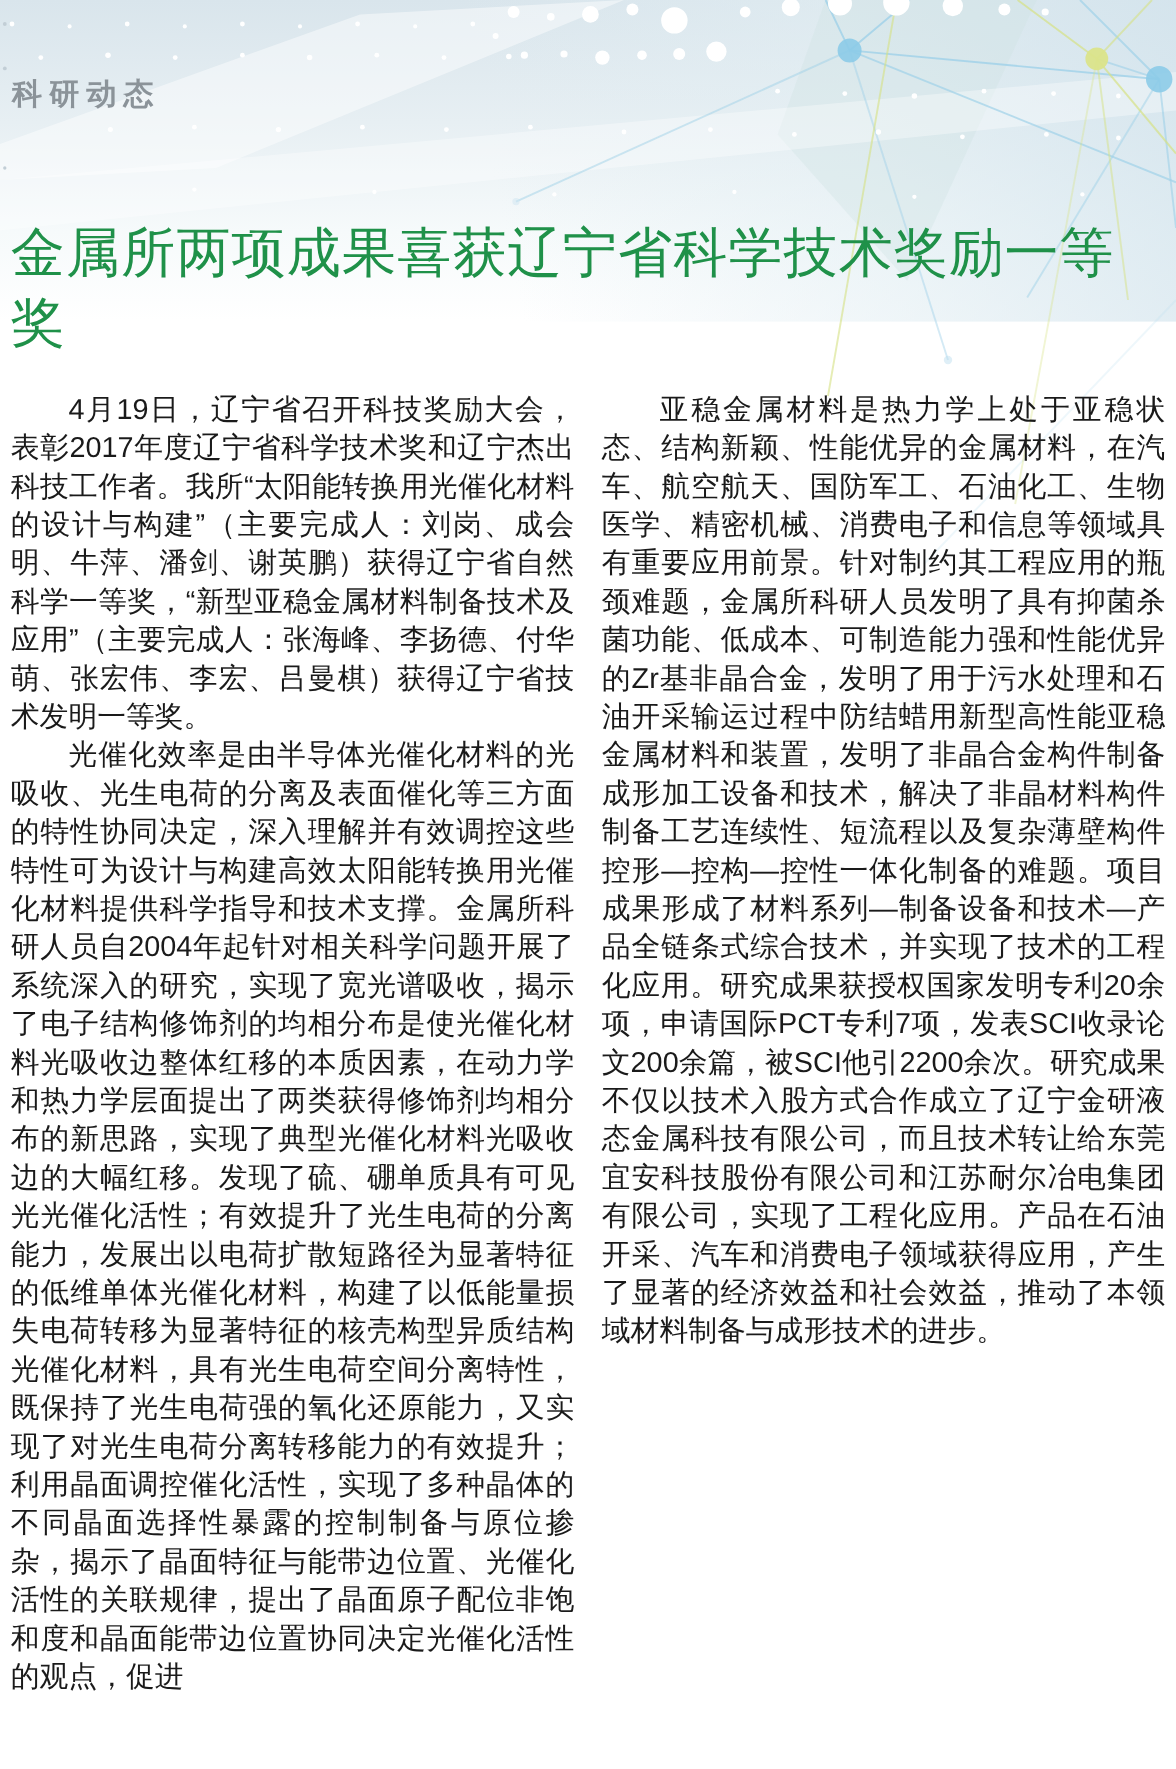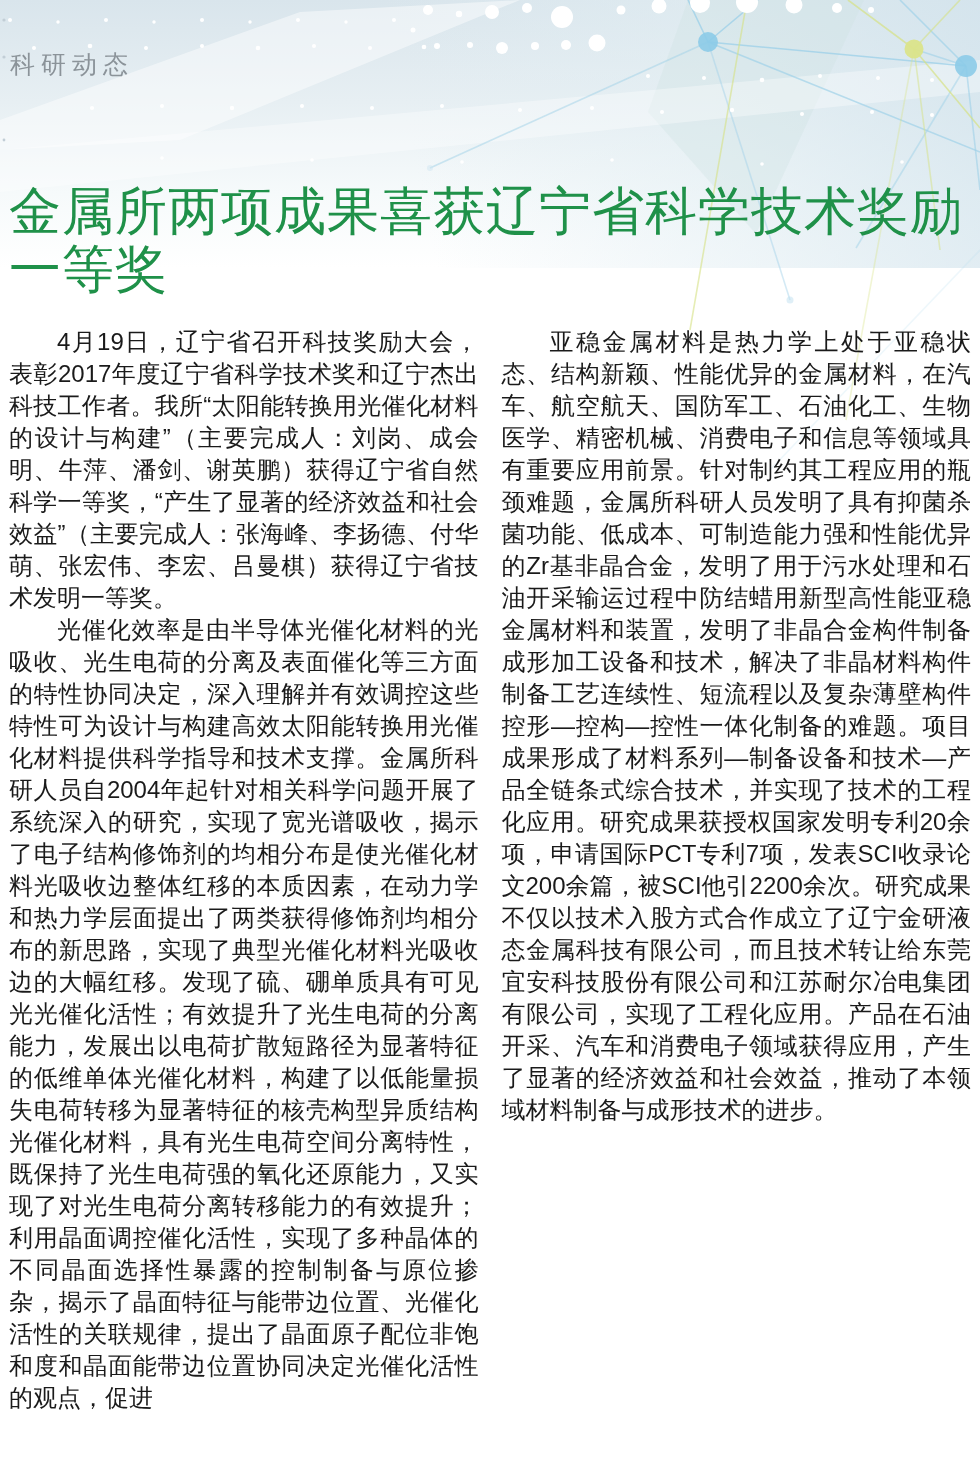--- a/index.html
+++ b/index.html
@@ -12,29 +12,30 @@
   }
   
   .header-bg{
     position:absolute;top:0;left:0;width:980px;height:268px;
     background:
       linear-gradient(78deg, rgba(255,255,255,0) 42%, rgba(226,238,243,.55) 72%, rgba(211,228,237,.75) 100%),
       linear-gradient(180deg, #d9e5ec 0%, #e7eff3 38%, #f6fafb 72%, #ffffff 100%);
   }
   .deco{position:absolute;top:0;left:0;pointer-events:none;}
   .kicker{
-    position:absolute;left:10px;top:48px;
+    position:absolute;left:10px;top:62px;
     font-size:25px;letter-spacing:6px;
     color:#8b9399;
+    font-weight:bold;
   }
   
   .content{position:relative;padding:172px 9px 0 9px;}
   .headline{
     margin:10px 0 28px 0;
-    font-size:52px;line-height:58px;
+    font-size:45px;line-height:58px;
     font-weight:400;letter-spacing:1px;
     color:#1f9149;
   }
   .cols{display:flex;gap:23px;}
   .col{flex:1;text-align:justify;}
   .col p{
     margin:0;
     font-size:24px;line-height:32px;
     font-weight:500;
     color:#1a1a1a;
@@ -153,21 +154,21 @@
   </svg>
 
   <div class="kicker">科研动态</div>
 
   <div class="content">
 
     <section>
       <h1 class="headline">金属所两项成果喜获辽宁省科学技术奖励一等奖</h1>
       <div class="cols">
         <div class="col">
-          <p class="indent">4月19日，辽宁省召开科技奖励大会，表彰2017年度辽宁省科学技术奖和辽宁杰出科技工作者。我所“太阳能转换用光催化材料的设计与构建”（主要完成人：刘岗、成会明、牛萍、潘剑、谢英鹏）获得辽宁省自然科学一等奖，“产生了显著的经济效益和社会效益”（主要完成人：张海峰、李扬德、付华萌、张宏伟、李宏、吕曼棋）获得辽宁省技术发明一等奖。</p>
+          <p class="indent">4月19日，辽宁省召开科技奖励大会，表彰2017年度辽宁省科学技术奖和辽宁杰出科技工作者。我所“太阳能转换用光催化材料的设计与构建”（主要完成人：刘岗、成会明、牛萍、潘剑、谢英鹏）获得辽宁省自然科学一等奖，“新型亚稳金属材料制备技术及应用”（主要完成人：张海峰、李扬德、付华萌、张宏伟、李宏、吕曼棋）获得辽宁省技术发明一等奖。</p>
           <p class="indent">光催化效率是由半导体光催化材料的光吸收、光生电荷的分离及表面催化等三方面的特性协同决定，深入理解并有效调控这些特性可为设计与构建高效太阳能转换用光催化材料提供科学指导和技术支撑。金属所科研人员自2004年起针对相关科学问题开展了系统深入的研究，实现了宽光谱吸收，揭示了电子结构修饰剂的均相分布是使光催化材料光吸收边整体红移的本质因素，在动力学和热力学层面提出了两类获得修饰剂均相分布的新思路，实现了典型光催化材料光吸收边的大幅红移。发现了硫、硼单质具有可见光光催化活性；有效提升了光生电荷的分离能力，发展出以电荷扩散短路径为显著特征的低维单体光催化材料，构建了以低能量损失电荷转移为显著特征的核壳构型异质结构光催化材料，具有光生电荷空间分离特性，既保持了光生电荷强的氧化还原能力，又实现了对光生电荷分离转移能力的有效提升；利用晶面调控催化活性，实现了多种晶体的不同晶面选择性暴露的控制制备与原位掺杂，揭示了晶面特征与能带边位置、光催化活性的关联规律，提出了晶面原子配位非饱和度和晶面能带边位置协同决定光催化活性的观点，促进</p>
         </div>
         <div class="col">
           <p class="indent">亚稳金属材料是热力学上处于亚稳状态、结构新颖、性能优异的金属材料，在汽车、航空航天、国防军工、石油化工、生物医学、精密机械、消费电子和信息等领域具有重要应用前景。针对制约其工程应用的瓶颈难题，金属所科研人员发明了具有抑菌杀菌功能、低成本、可制造能力强和性能优异的Zr基非晶合金，发明了用于污水处理和石油开采输运过程中防结蜡用新型高性能亚稳金属材料和装置，发明了非晶合金构件制备成形加工设备和技术，解决了非晶材料构件制备工艺连续性、短流程以及复杂薄壁构件控形—控构—控性一体化制备的难题。项目成果形成了材料系列—制备设备和技术—产品全链条式综合技术，并实现了技术的工程化应用。研究成果获授权国家发明专利20余项，申请国际PCT专利7项，发表SCI收录论文200余篇，被SCI他引2200余次。研究成果不仅以技术入股方式合作成立了辽宁金研液态金属科技有限公司，而且技术转让给东莞宜安科技股份有限公司和江苏耐尔冶电集团有限公司，实现了工程化应用。产品在石油开采、汽车和消费电子领域获得应用，产生了显著的经济效益和社会效益，推动了本领域材料制备与成形技术的进步。</p>
         </div>
       </div>
     </section>
 
   </div>
 </div>

